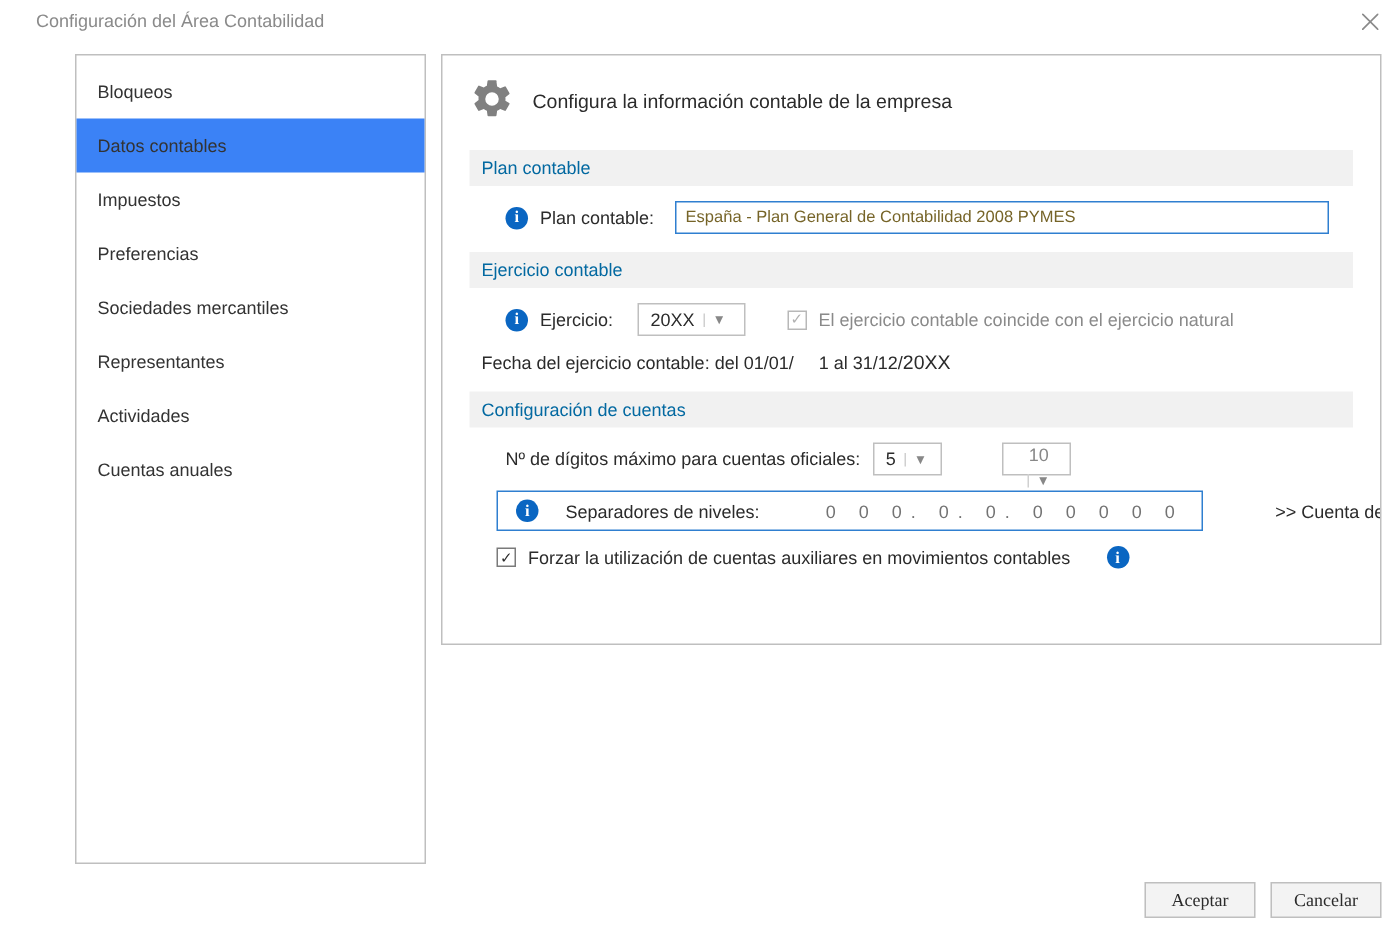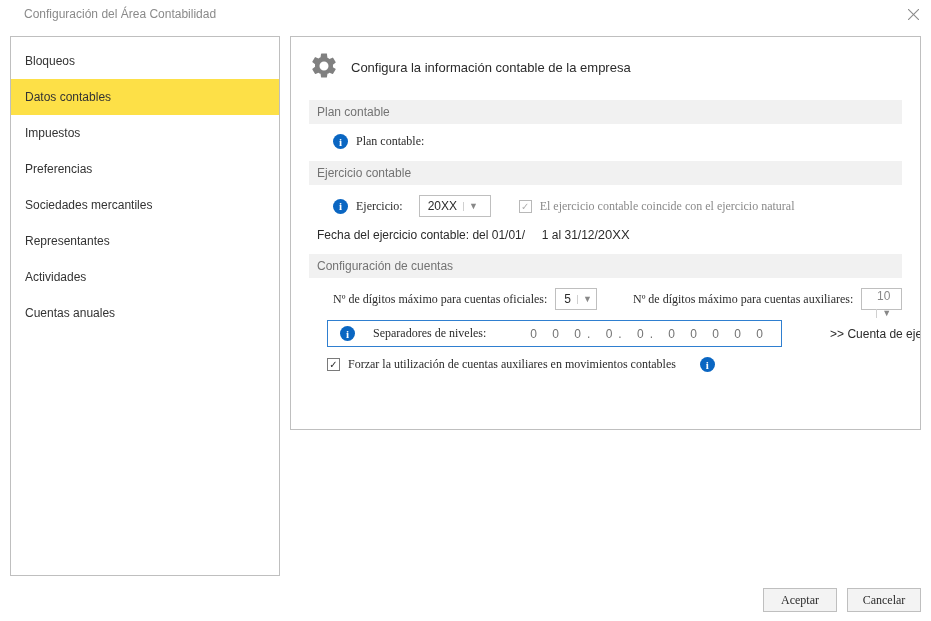--- a/index.html
+++ b/index.html
@@ -27,35 +27,36 @@
     color: #8a8a8a;
     cursor: pointer;
   }
   .titlebar .close svg { stroke: #8a8a8a; stroke-width: 1; }
   .content {
     display: flex;
     gap: 10px;
     padding: 8px 10px 4px 10px;
   }
   .sidebar {
-    width: 270px;
+    width: 234px;
     height: 540px;
     border: 1px solid #bfbfbf;
     background: #ffffff;
     padding-top: 6px;
+    margin-left: 40px;
   }
   .sidebar-item {
     height: 36px;
     padding: 0 14px;
     display: flex; align-items: center;
     color: #333333;
     cursor: pointer;
   }
   .sidebar-item.selected {
-    background: #fde047;
+    background: #3b82f6;
   }
   .main {
     flex: 1;
     height: 394px;
     border: 1px solid #bfbfbf;
     background: #ffffff;
     padding: 14px 18px 0 18px;
     overflow: hidden;
   }
   .page-header {
@@ -67,21 +68,21 @@
     color: #808080;
   }
   .page-header-title {
     font-size: 13px;
     color: #2b2b2b;
   }
   .section-header {
     background: #f1f1f1;
     padding: 5px 8px;
     font-size: 12px;
-    color: #737373;
+    color: #0369a1;
     margin: 4px 0 10px 0;
   }
   .row {
     display: flex;
     align-items: center;
     gap: 8px;
     padding-left: 24px;
     margin-bottom: 12px;
     flex-wrap: nowrap;
   }
@@ -90,21 +91,21 @@
     width: 15px; height: 15px;
     border-radius: 50%;
     background: #0a66c2;
     color: #ffffff;
     font-weight: bold;
     font-family: Georgia, serif;
     font-size: 11px;
     display: inline-flex; align-items: center; justify-content: center;
     flex-shrink: 0;
   }
-  .label { white-space: nowrap; font-family: Liberation Serif, serif; }
+  .label { white-space: nowrap; }
   .plan-input {
     flex: 1;
     min-width: 0;
     display: flex; align-items: center;
     border: 1px solid #2f7fd0;
     height: 22px;
     padding: 0 6px;
     color: #766428;
     font-size: 11px;
     margin-left: 6px;
@@ -225,20 +226,23 @@
           <path d="M19.14,12.94a7.07,7.07,0,0,0,.06-.94,7.07,7.07,0,0,0-.06-.94l2.03-1.58a.5.5,0,0,0,.12-.64l-1.92-3.32a.5.5,0,0,0-.61-.22l-2.39,1a7,7,0,0,0-1.62-.94l-.36-2.54A.5.5,0,0,0,13.9,2H10.1a.5.5,0,0,0-.49.42L9.25,4.96a7,7,0,0,0-1.62.94l-2.39-1a.5.5,0,0,0-.61.22L2.71,8.44a.5.5,0,0,0,.12.64L4.86,10.66a7.07,7.07,0,0,0-.06.94,7.07,7.07,0,0,0,.06.94L2.83,14.12a.5.5,0,0,0-.12.64l1.92,3.32a.5.5,0,0,0,.61.22l2.39-1a7,7,0,0,0,1.62.94l.36,2.54a.5.5,0,0,0,.49.42h3.8a.5.5,0,0,0,.49-.42l.36-2.54a7,7,0,0,0,1.62-.94l2.39,1a.5.5,0,0,0,.61-.22l1.92-3.32a.5.5,0,0,0-.12-.64ZM12,15.6A3.6,3.6,0,1,1,15.6,12,3.6,3.6,0,0,1,12,15.6Z"></path>
         </svg>
       </span>
       <span class="page-header-title">Configura la información contable de la empresa</span>
     </div>
 
     <div class="section-header">Plan contable</div>
     <div class="row">
       <span class="info-icon">i</span>
       <span class="label">Plan contable:</span>
+      <div class="plan-input">
+        <span>España - Plan General de Contabilidad 2008 PYMES</span>
+      </div>
     </div>
 
     <div class="section-header">Ejercicio contable</div>
     <div class="row tight">
       <span class="info-icon">i</span>
       <span class="label">Ejercicio:</span>
       <div class="select" style="width:72px; margin-left:8px; margin-right:20px;">
         <span>20XX</span>
         <span class="chev">▼</span>
       </div>
@@ -254,21 +258,20 @@
     </div>
 
     <div class="section-header">Configuración de cuentas</div>
     <div class="row tight">
       <span class="label">Nº de dígitos máximo para cuentas oficiales:</span>
       <div class="select" style="width:46px;">
         <span>5</span>
         <span class="chev">▼</span>
       </div>
       <span style="width:24px"></span>
-      <span class="label">Nº de dígitos máximo para cuentas auxiliares:</span>
       <div class="select disabled" style="width:46px;">
         <span>10</span>
         <span class="chev">▼</span>
       </div>
     </div>
 
     <div class="row tight" style="padding-left:18px;">
       <div class="sep-box">
         <span class="info-icon">i</span>
         <span class="label">Separadores de niveles:</span>

